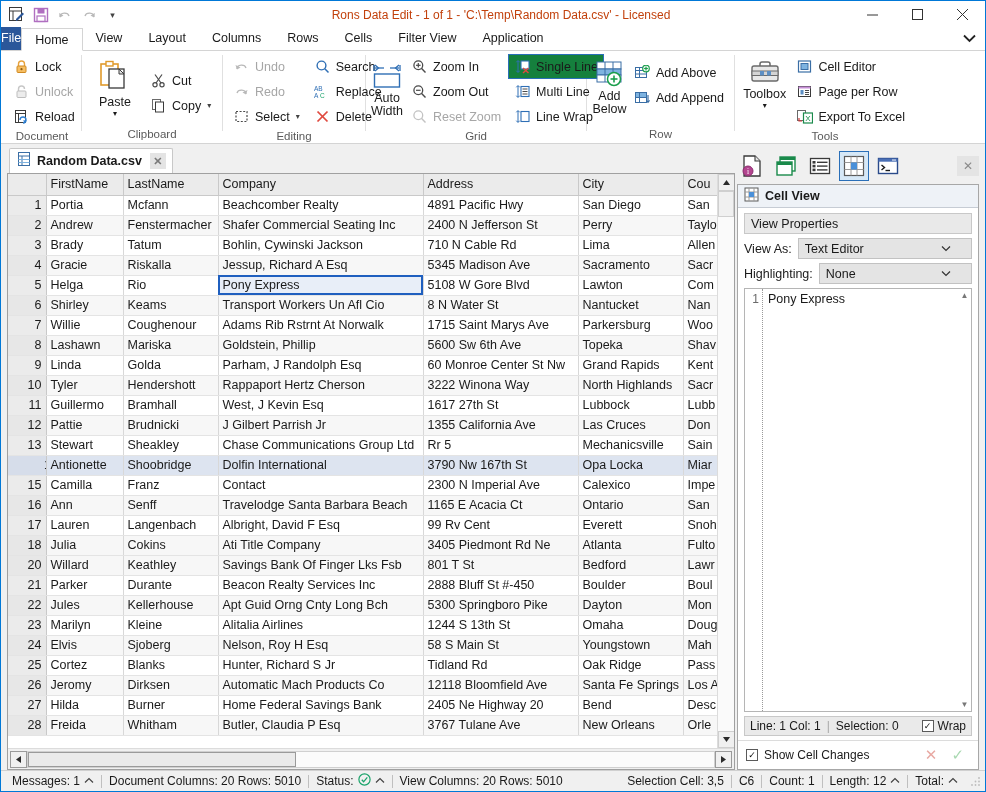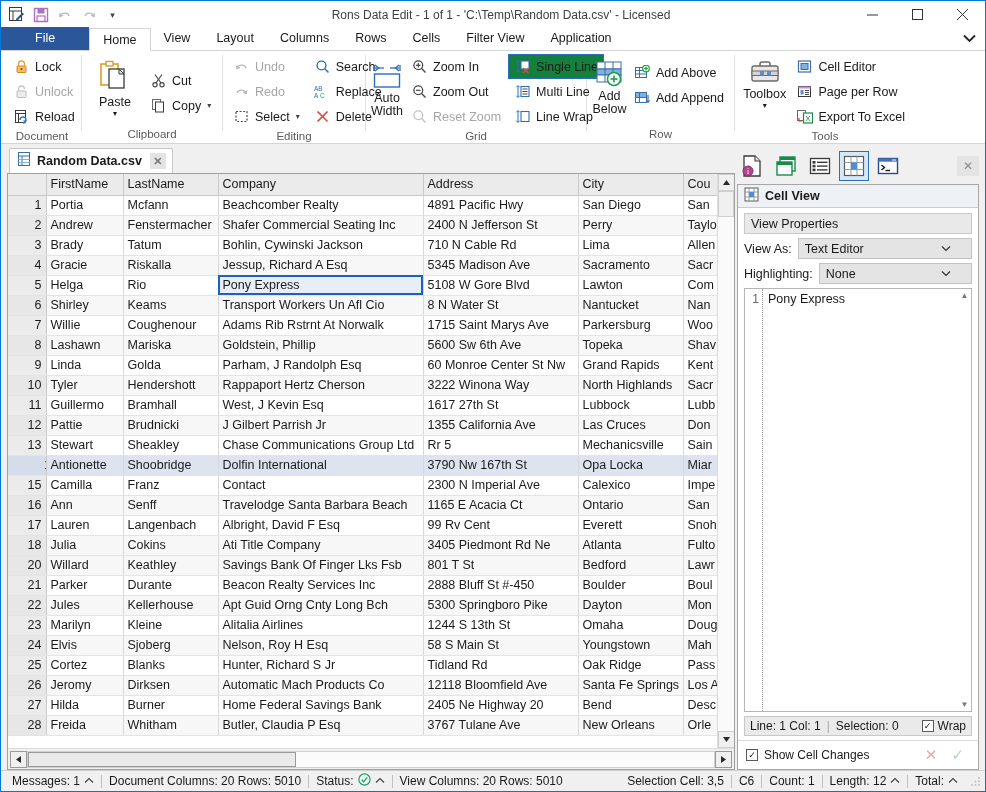--- a/index.html
+++ b/index.html
@@ -24,35 +24,35 @@
   
   .titlebar {
     height:27px; background:#ffffff;
     display:flex; align-items:center;
     position:relative; flex:none;
   }
   .qat { display:flex; align-items:center; gap:3px; padding-left:5px; }
   .qat-btn { width:21px; height:21px; display:flex; align-items:center; justify-content:center; }
   .title-text {
     position:absolute; left:16px; right:0; text-align:center;
-    font-size:12px; color:#404040; pointer-events:none;
+    font-size:12px; color:#c2410c; pointer-events:none;
   }
   .wincontrols { margin-left:auto; display:flex; height:27px; }
   .wc { width:45px; height:27px; display:flex; align-items:center; justify-content:center; color:#444; }
 
   
   .tabbar {
     height:23px; background:#ffffff; display:flex; align-items:flex-end;
     border-bottom:1px solid #d4d4d4; position:relative; flex:none;
   }
   .rtab {
     padding:0 13px; height:23px; line-height:23px; font-size:12.5px;
     color:#1a1a1a; cursor:default; white-space:nowrap;
   }
-  .rtab.file { background:#2b579a; color:#fff; padding:0 34px; font-weight:normal; }
+  .rtab.file { background:#2b579a; color:#fff; padding:0 0; font-weight:normal; }
   .rtab.active { background:#fff; border:1px solid #d4d4d4; border-bottom:1px solid #fff;
                  margin-bottom:-1px; position:relative; z-index:2;text-align:center; }
   .ribbon-collapse { margin-left:auto; width:32px; height:23px; display:flex; align-items:center; justify-content:center; }
 
   
   .ribbon {
     height:93px; background:#fff; border-bottom:1px solid #d4d4d4;
     display:flex; flex:none; padding-left:2px;
   }
   .rgroup { display:flex; flex-direction:column; height:93px; position:relative; }

